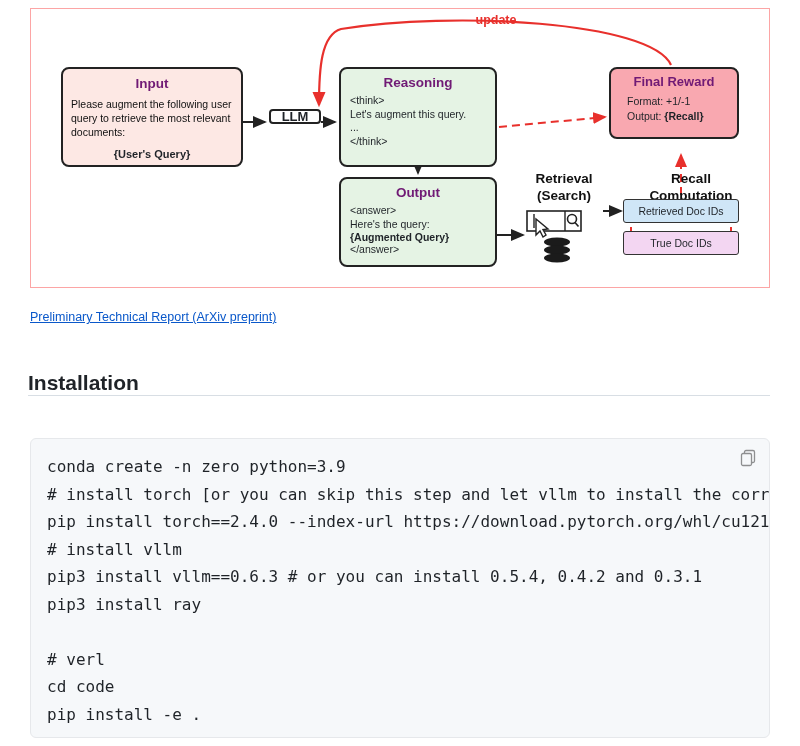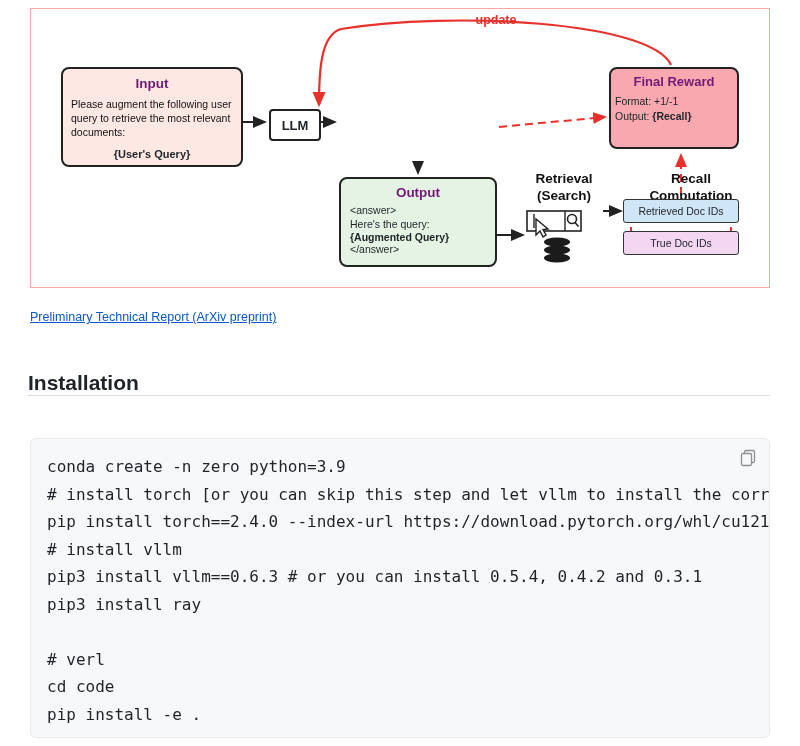--- a/index.html
+++ b/index.html
@@ -56,21 +56,21 @@
 
   #input-node {
     left: 30px; top: 58px; width: 182px; height: 100px;
     background: #fde8e4;
     padding: 7px 8px;
   }
   #input-node .node-title { margin-bottom: 6px; }
   #input-node .centered { text-align: center; font-weight: bold; margin-top: 8px; font-size: 11px;}
 
   #llm-node {
-    left: 238px; top: 100px; width: 52px; height: 32px;
+    left: 238px; top: 100px; width: 52px; height: 15px;
     background: #ffffff;
     border-radius: 4px;
     display: flex; align-items: center; justify-content: center;
     font-weight: bold; font-size: 13px;
   }
 
   #reasoning-node {
     left: 308px; top: 58px; width: 158px; height: 100px;
     background: #e5f3e4;
     padding: 6px 9px;
@@ -80,23 +80,23 @@
 
   #output-node {
     left: 308px; top: 168px; width: 158px; height: 90px;
     background: #e5f3e4;
     padding: 6px 9px;
   }
   #output-node .node-title { margin-bottom: 4px; }
   #output-node .bold-line { font-weight: bold; font-size: 10.5px; }
 
   #reward-node {
-    left: 578px; top: 58px; width: 130px; height: 82px;
+    left: 578px; top: 58px; width: 130px; height: 72px;
     background: #f9a8b0;
-    padding: 5px 4px;
+    padding: 5px 16px;
   }
   #reward-node .node-title { margin-bottom: 5px; font-size: 13px;}
   #reward-node .line { font-size: 10.5px; line-height: 1.45; }
   #reward-node .line b { font-weight: bold; }
 
   #retrieved-box {
     left: 592px; top: 190px; width: 116px; height: 24px;
     background: #cfe6f7; border: 1px solid #333; border-radius: 3px;
     display: flex; align-items: center; justify-content: center;
     font-size: 10.5px;
@@ -220,20 +220,27 @@
     <div class="fig-label" id="update-label">update</div>
 
     <div class="node" id="input-node">
       <div class="node-title">Input</div>
       <div class="node-body">Please augment the following user query to retrieve the most relevant documents:</div>
       <div class="centered">{User's Query}</div>
     </div>
 
     <div class="node" id="llm-node">LLM</div>
 
+    <div class="node" id="reasoning-node">
+      <div class="node-title">Reasoning</div>
+      <div class="code-line">&lt;think&gt;</div>
+      <div class="code-line">Let's augment this query.</div>
+      <div class="code-line">...</div>
+      <div class="code-line">&lt;/think&gt;</div>
+    </div>
 
     <div class="node" id="output-node">
       <div class="node-title">Output</div>
       <div class="code-line">&lt;answer&gt;</div>
       <div class="code-line">Here's the query:</div>
       <div class="bold-line">{Augmented Query}</div>
       <div class="code-line">&lt;/answer&gt;</div>
     </div>
 
     <div class="fig-label" id="retrieval-label" style="white-space:pre-line">Retrieval

